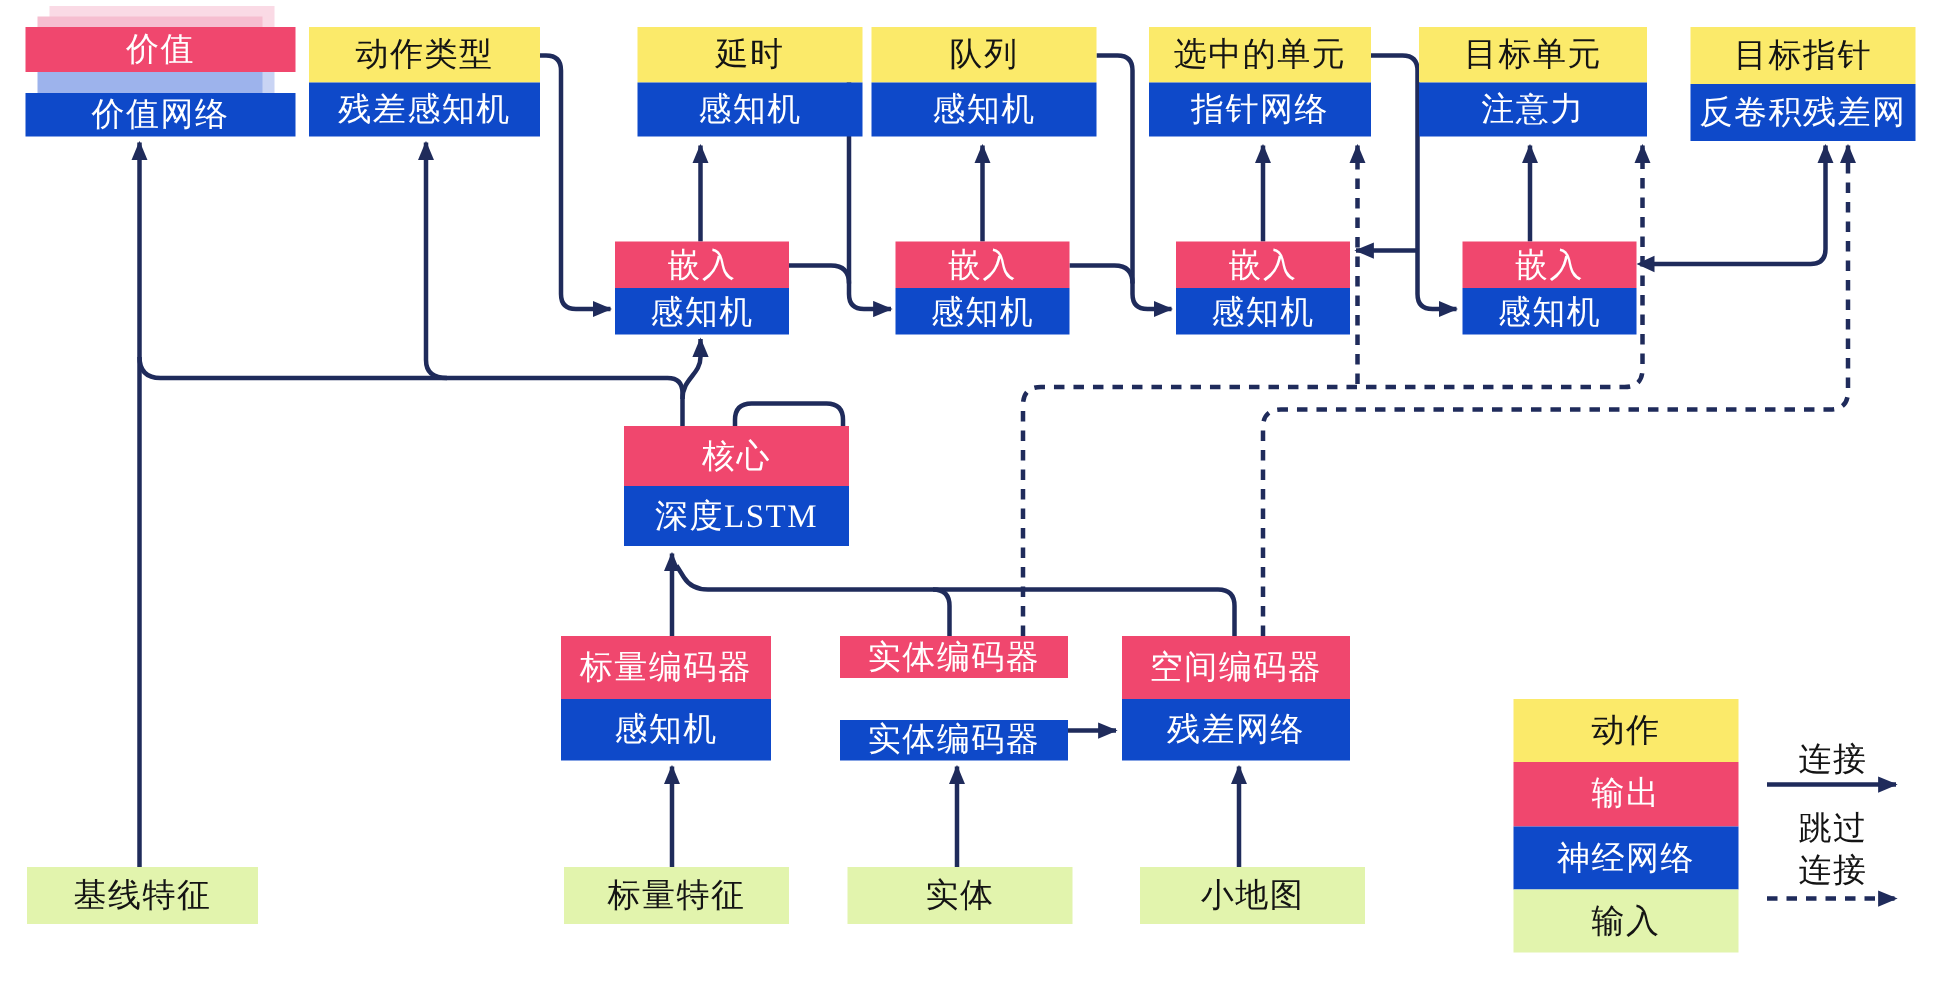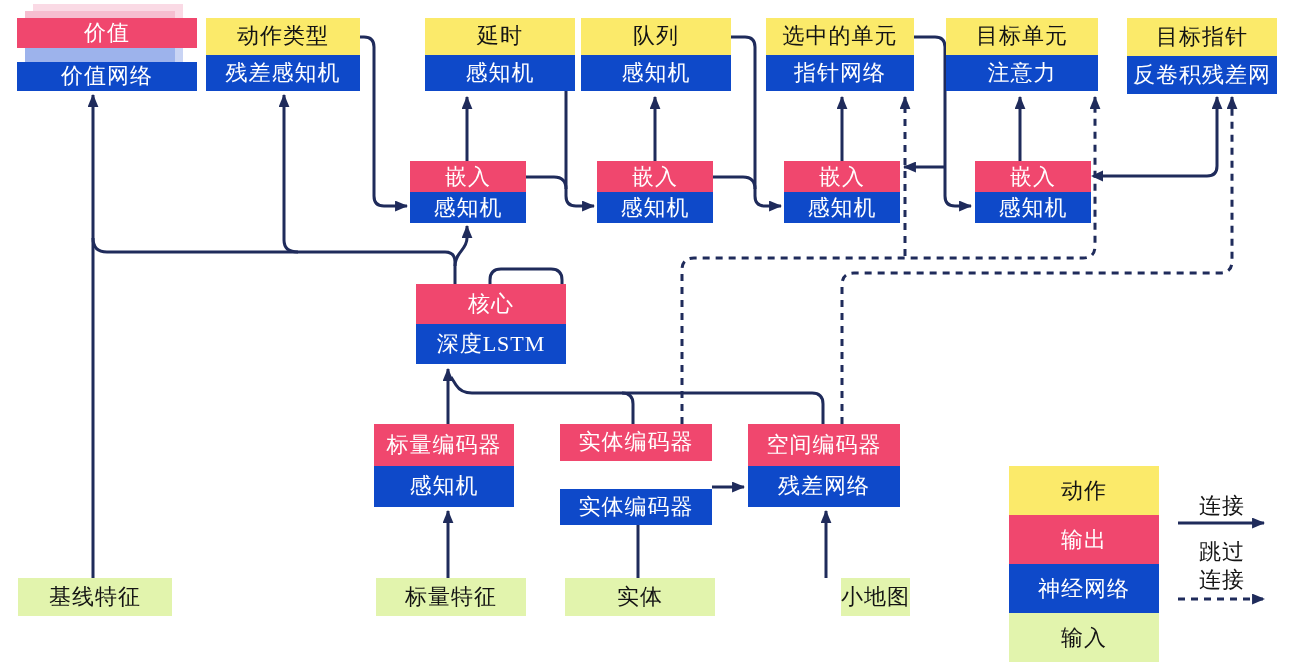--- a/index.html
+++ b/index.html
@@ -143,43 +143,43 @@
 
   <div class="nbox" style="left:374px;top:284px;width:150px;height:80px;padding-left:42px;">
     <div class="band b-pink">核心</div>
     <div class="band b-blue">深度LSTM</div>
   </div>
 
   <div class="nbox" style="left:374px;top:424px;width:140px;height:83px;border-radius:21px;">
     <div class="band b-pink">标量编码器</div>
     <div class="band b-blue">感知机</div>
   </div>
-  <div class="nbox" style="left:560px;top:424px;width:152px;height:101px;gap:28px;">
+  <div class="nbox" style="left:560px;top:424px;width:152px;height:83px;gap:28px;">
     <div class="band b-pink">实体编码器</div>
     <div class="band b-blue">实体编码器</div>
   </div>
   <div class="nbox" style="left:748px;top:424px;width:152px;height:83px;">
     <div class="band b-pink">空间编码器</div>
     <div class="band b-blue">残差网络</div>
   </div>
 
   <div class="nbox" style="left:376px;top:578px;width:150px;height:38px;">
     <div class="band b-green">标量特征</div>
   </div>
   <div class="nbox" style="left:18px;top:578px;width:154px;height:38px;">
     <div class="band b-green">基线特征</div>
   </div>
   <div class="nbox" style="left:565px;top:578px;width:150px;height:38px;">
     <div class="band b-green">实体</div>
   </div>
-  <div class="nbox" style="left:760px;top:578px;width:150px;height:38px;align-items:flex-end;">
+  <div class="nbox" style="left:760px;top:578px;width:150px;height:38px;">
     <div class="band b-green">小地图</div>
   </div>
 
-  <div class="nbox" style="left:1009px;top:466px;width:150px;height:196px;">
+  <div class="nbox" style="left:1009px;top:466px;width:150px;height:169px;">
     <div class="band b-yellow">动作</div>
     <div class="band b-pink">输出</div>
     <div class="band b-blue">神经网络</div>
     <div class="band b-green">输入</div>
   </div>
   <div class="lgdlabel" style="left:1178px;top:494px;width:88px;height:24px;">连接</div>
   <div class="lgdlabel" style="left:1178px;top:540px;width:88px;height:24px;">跳过</div>
   <div class="lgdlabel" style="left:1178px;top:568px;width:88px;height:24px;">连接</div>
 
 </div>

